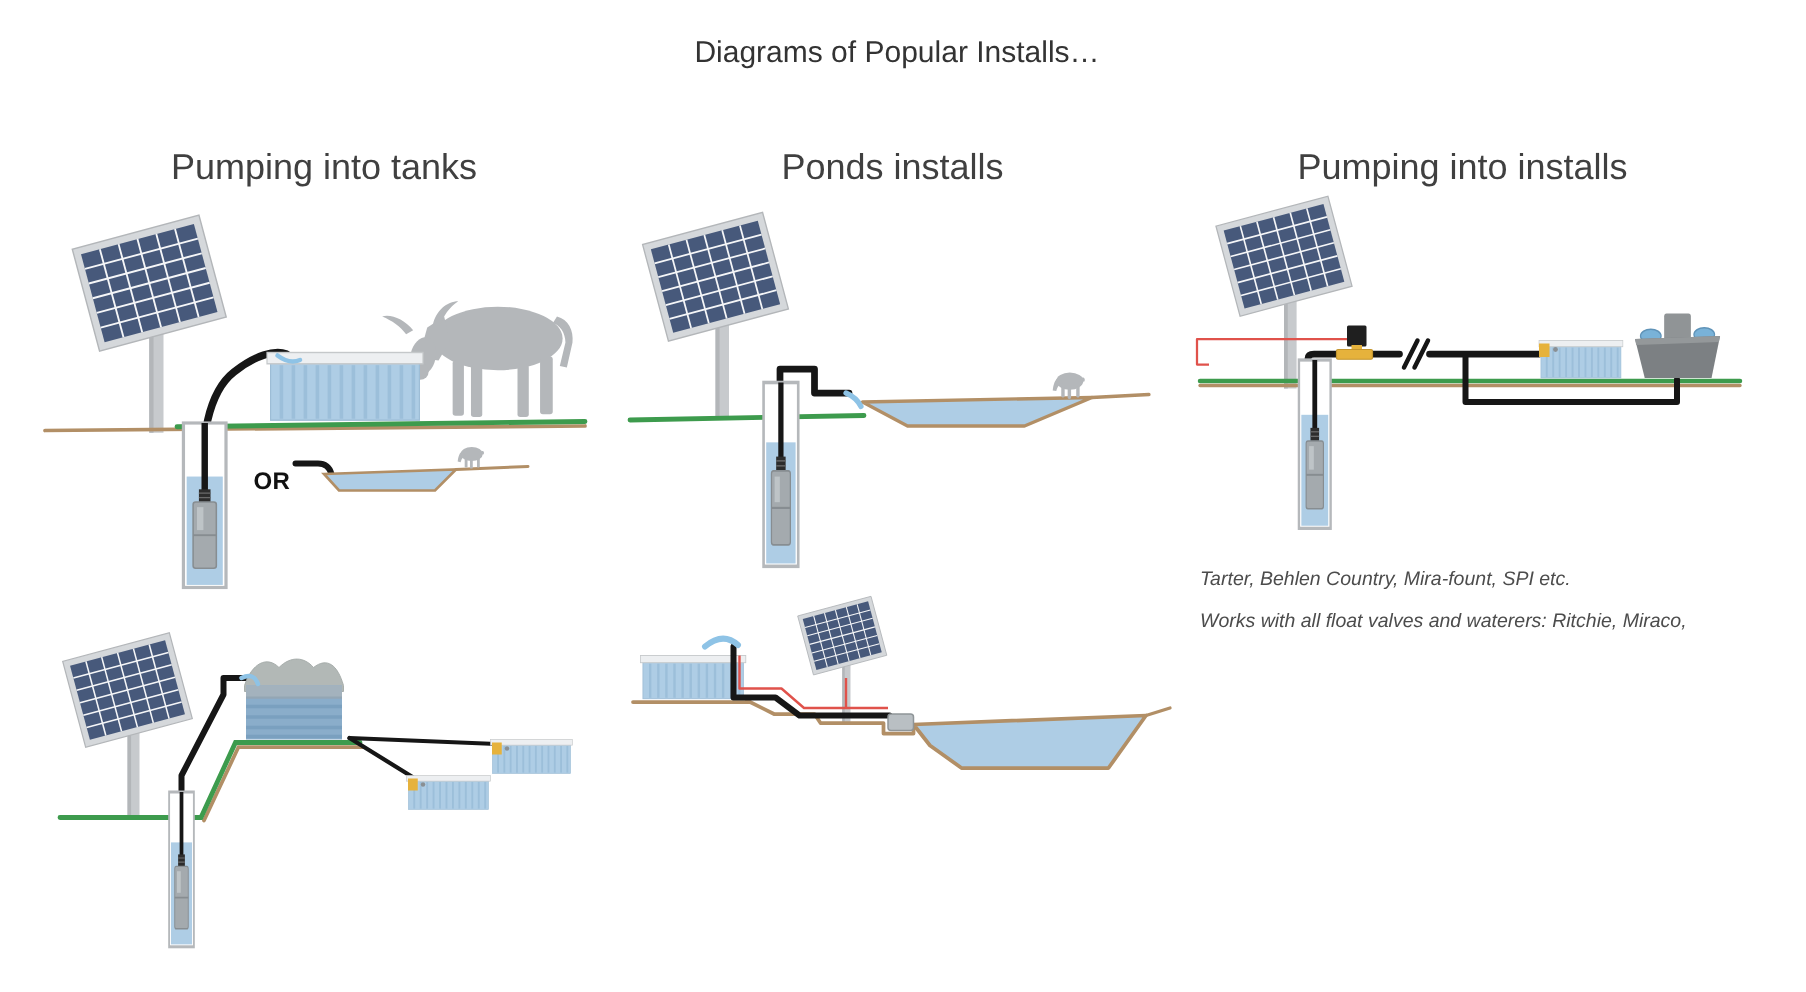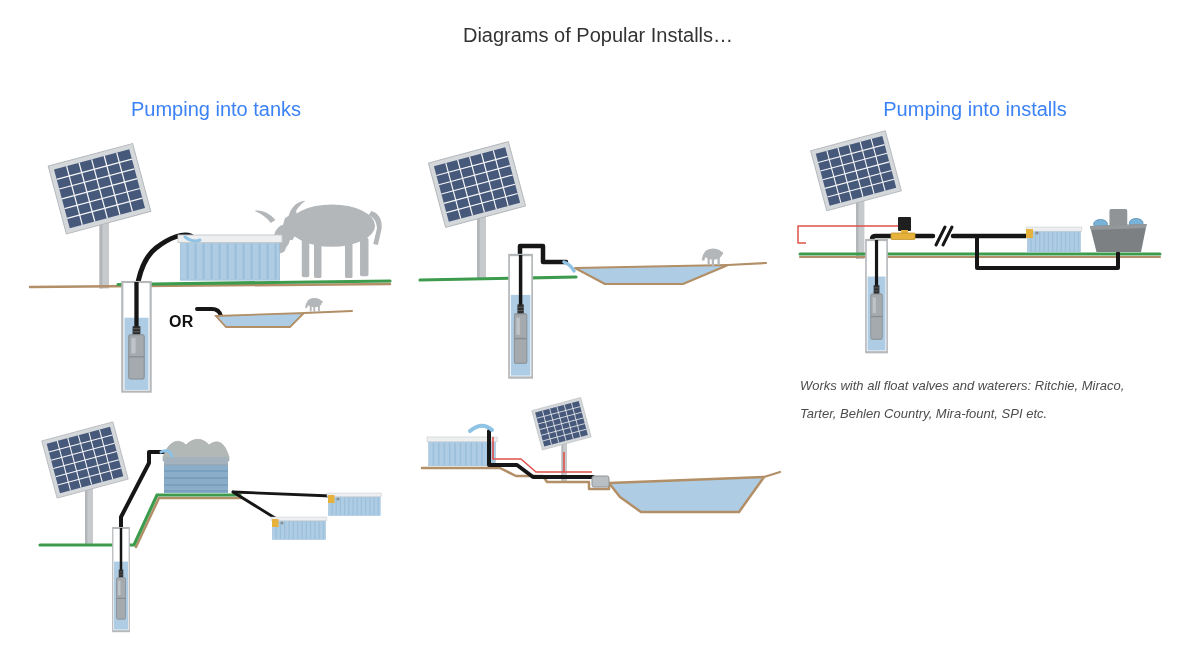--- a/index.html
+++ b/index.html
@@ -1,20 +1,20 @@
 <!DOCTYPE html>
 <html style="--panel-cell: #47597b; --panel-frame: #d5d8db; --pole: #c7cacd; --water: #aecde5; --water-stripe: #97bbd7; --rim: #edeff1; --ground-green: #3d9b4d; --ground-brown: #b28f66; --pipe: #161616; --wire-red: #e0524b; --valve-yellow: #e6b23c; --pump-gray: #a4aaae; --animal-gray: #b4b7ba; --waterer-body: #7c8083; --waterer-bowl: #79b2d8; --tank-dome: #b2b8b6; --tank-body: #8aadca; --splash: #8ec3e6;"><head>
 <meta charset="utf-8">
 <style>
   *{margin:0;padding:0;box-sizing:border-box}
   html,body{width:1204px;height:661px;background:#fff;overflow:hidden}
   body{font-family:"Liberation Sans",sans-serif;position:relative}
   .canvas{position:absolute;left:0;top:0;width:1204px;height:495px;background:#fff}
   .title{position:absolute;left:598px;top:24px;transform:translateX(-50%);font-size:20px;color:#333;white-space:nowrap}
-  .heading{position:absolute;top:98px;transform:translateX(-50%);font-size:20px;color:#3b82f6;white-space:nowrap}
+  .heading{position:absolute;top:98px;transform:translateX(-50%);font-size:24px;color:#404040;white-space:nowrap}
   .h1{left:216px}.h2{left:595px}.h3{left:975px}
   .or{position:absolute;left:169px;top:313px;font-size:16px;font-weight:700;color:#111;letter-spacing:.3px}
   .caption{position:absolute;left:800px;top:372px;width:350px;font-size:13px;font-style:italic;color:#4c4c4c;line-height:28px}
   .caption span{display:block;white-space:nowrap}
   svg.scene-layer{position:absolute;left:0;top:0}
   svg *{vector-effect:none}
   .f-cell{fill:var(--panel-cell)}
   .f-frame{fill:var(--panel-frame)}
   .f-pole{fill:var(--pole)}
   .f-water{fill:var(--water)}
@@ -29,20 +29,21 @@
   .s-splash{stroke:var(--splash);fill:none;stroke-linecap:round}
   .s-corr{stroke:var(--water-stripe)}
 </style>
 </head>
 <body>
 
 <div class="canvas">
 
   <div class="title">Diagrams of Popular Installs…</div>
   <div class="heading h1">Pumping into tanks</div>
+  <div class="heading h2">Ponds installs</div>
   <div class="heading h3">Pumping into installs</div>
 
   <svg class="scene-layer" width="1204" height="661" viewBox="0 0 1204 661">
     <defs>
       <g id="g-panel">
         <rect x="50" y="80" width="10" height="70" class="f-pole"></rect>
         <rect x="50" y="80" width="3" height="70" fill="#b3b6b9"></rect>
         <g transform="rotate(-15 50 45)">
           <rect x="4" y="8" width="92" height="74" class="f-frame" stroke="#b3b6b9" stroke-width="1"></rect>
           <rect x="9" y="13" width="82" height="64" class="f-cell"></rect>
@@ -207,17 +208,17 @@
       <path d="M493,437 L493,459 L521,459 L536,472 L592,472" class="s-red" stroke-width="1.6"></path>
       <path d="M564,452 L564,472" class="s-red" stroke-width="1.6"></path>
       <path d="M492,430 Q482,421 470,431" class="s-splash" stroke-width="4"></path>
       <rect x="592" y="476" width="17" height="11" rx="2" fill="#b9bfc3" stroke="#8f9598" stroke-width="1"></rect>
     </g>
   </svg>
 
   <div class="or">OR</div>
 
   <div class="caption">
+    <span>Tarter, Behlen Country, Mira-fount, SPI etc.</span>
     <span>Works with all float valves and waterers: Ritchie, Miraco,</span>
-    <span>Tarter, Behlen Country, Mira-fount, SPI etc.</span>
   </div>
 
 </div>
 
 </body></html>

